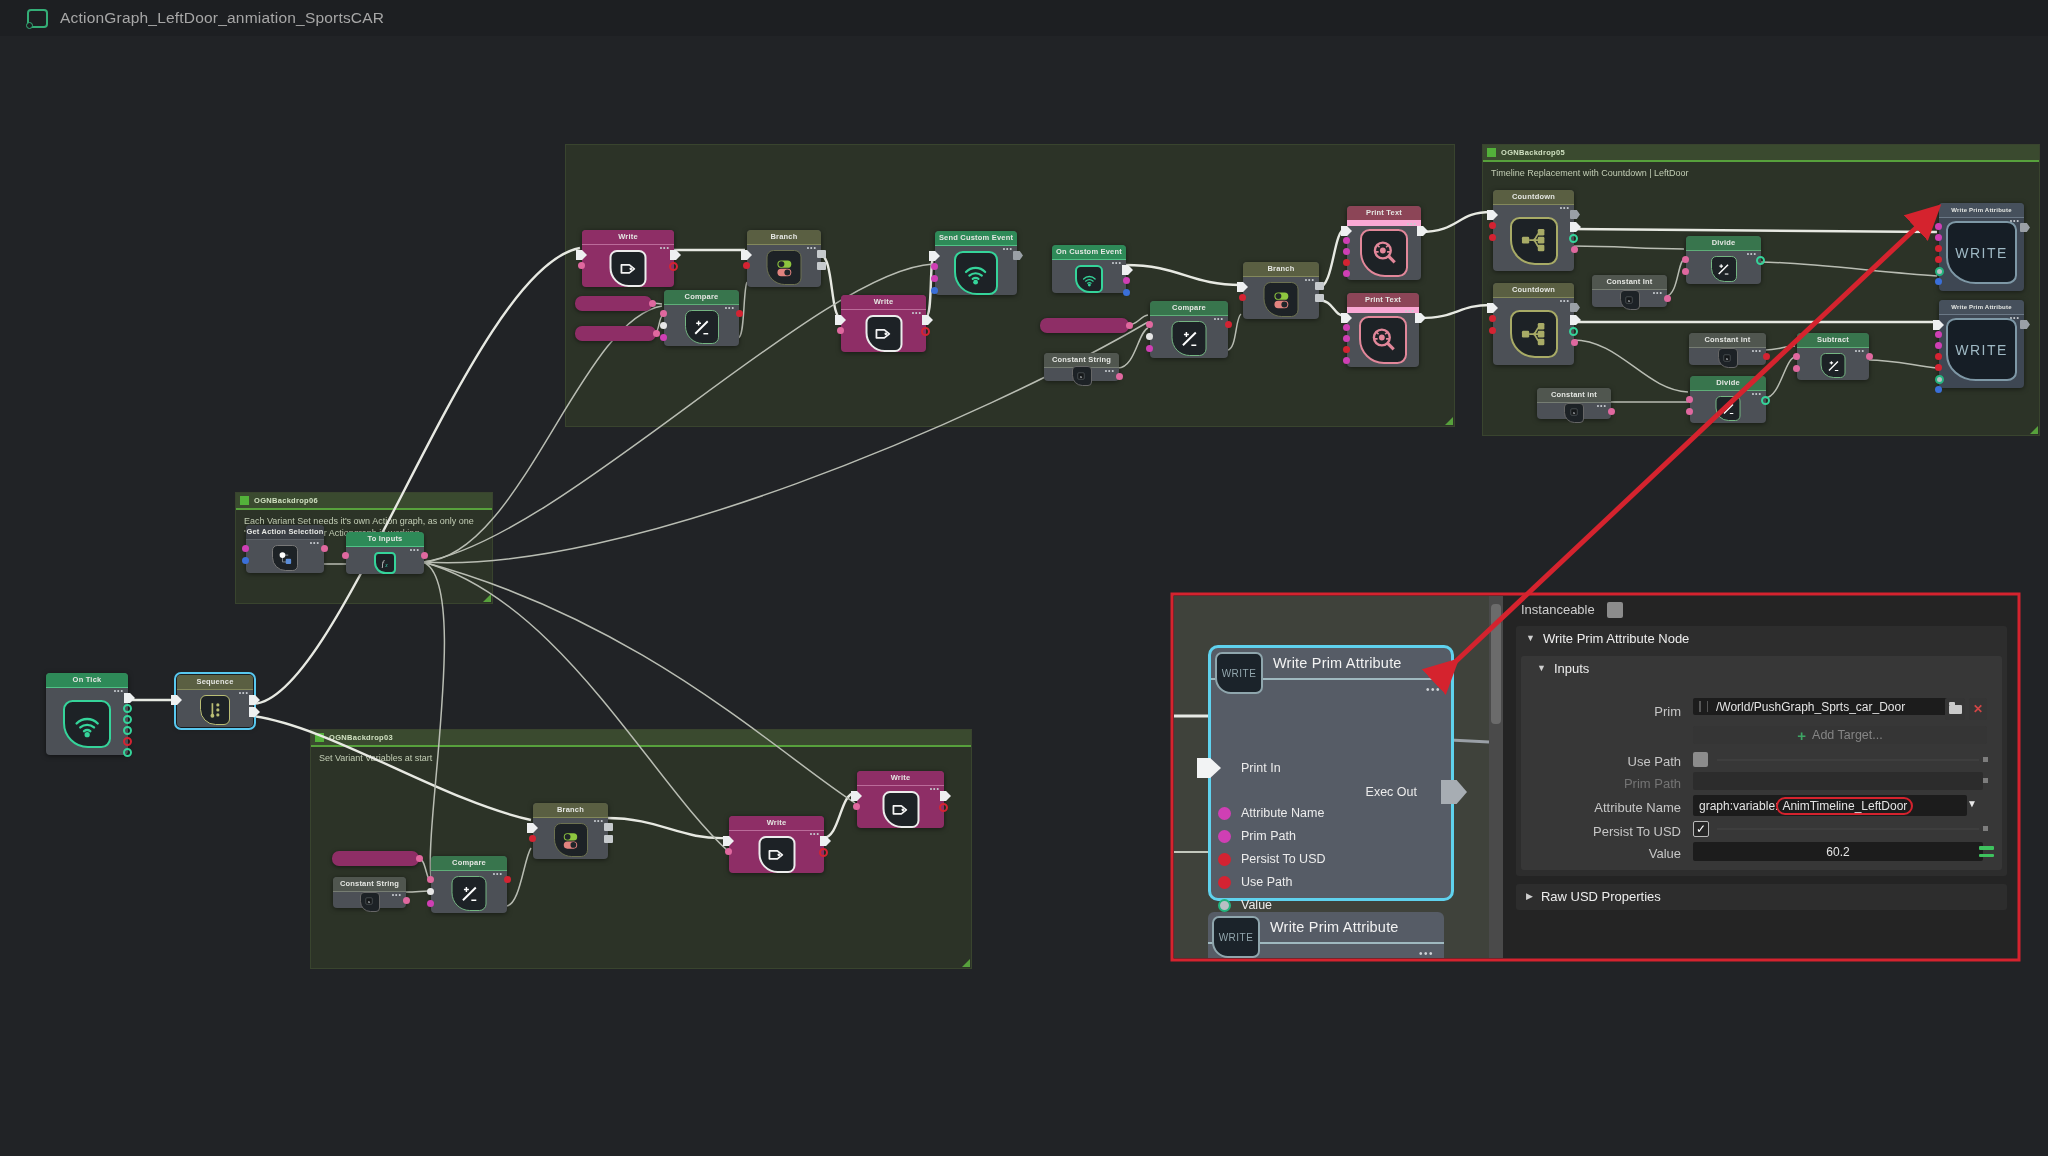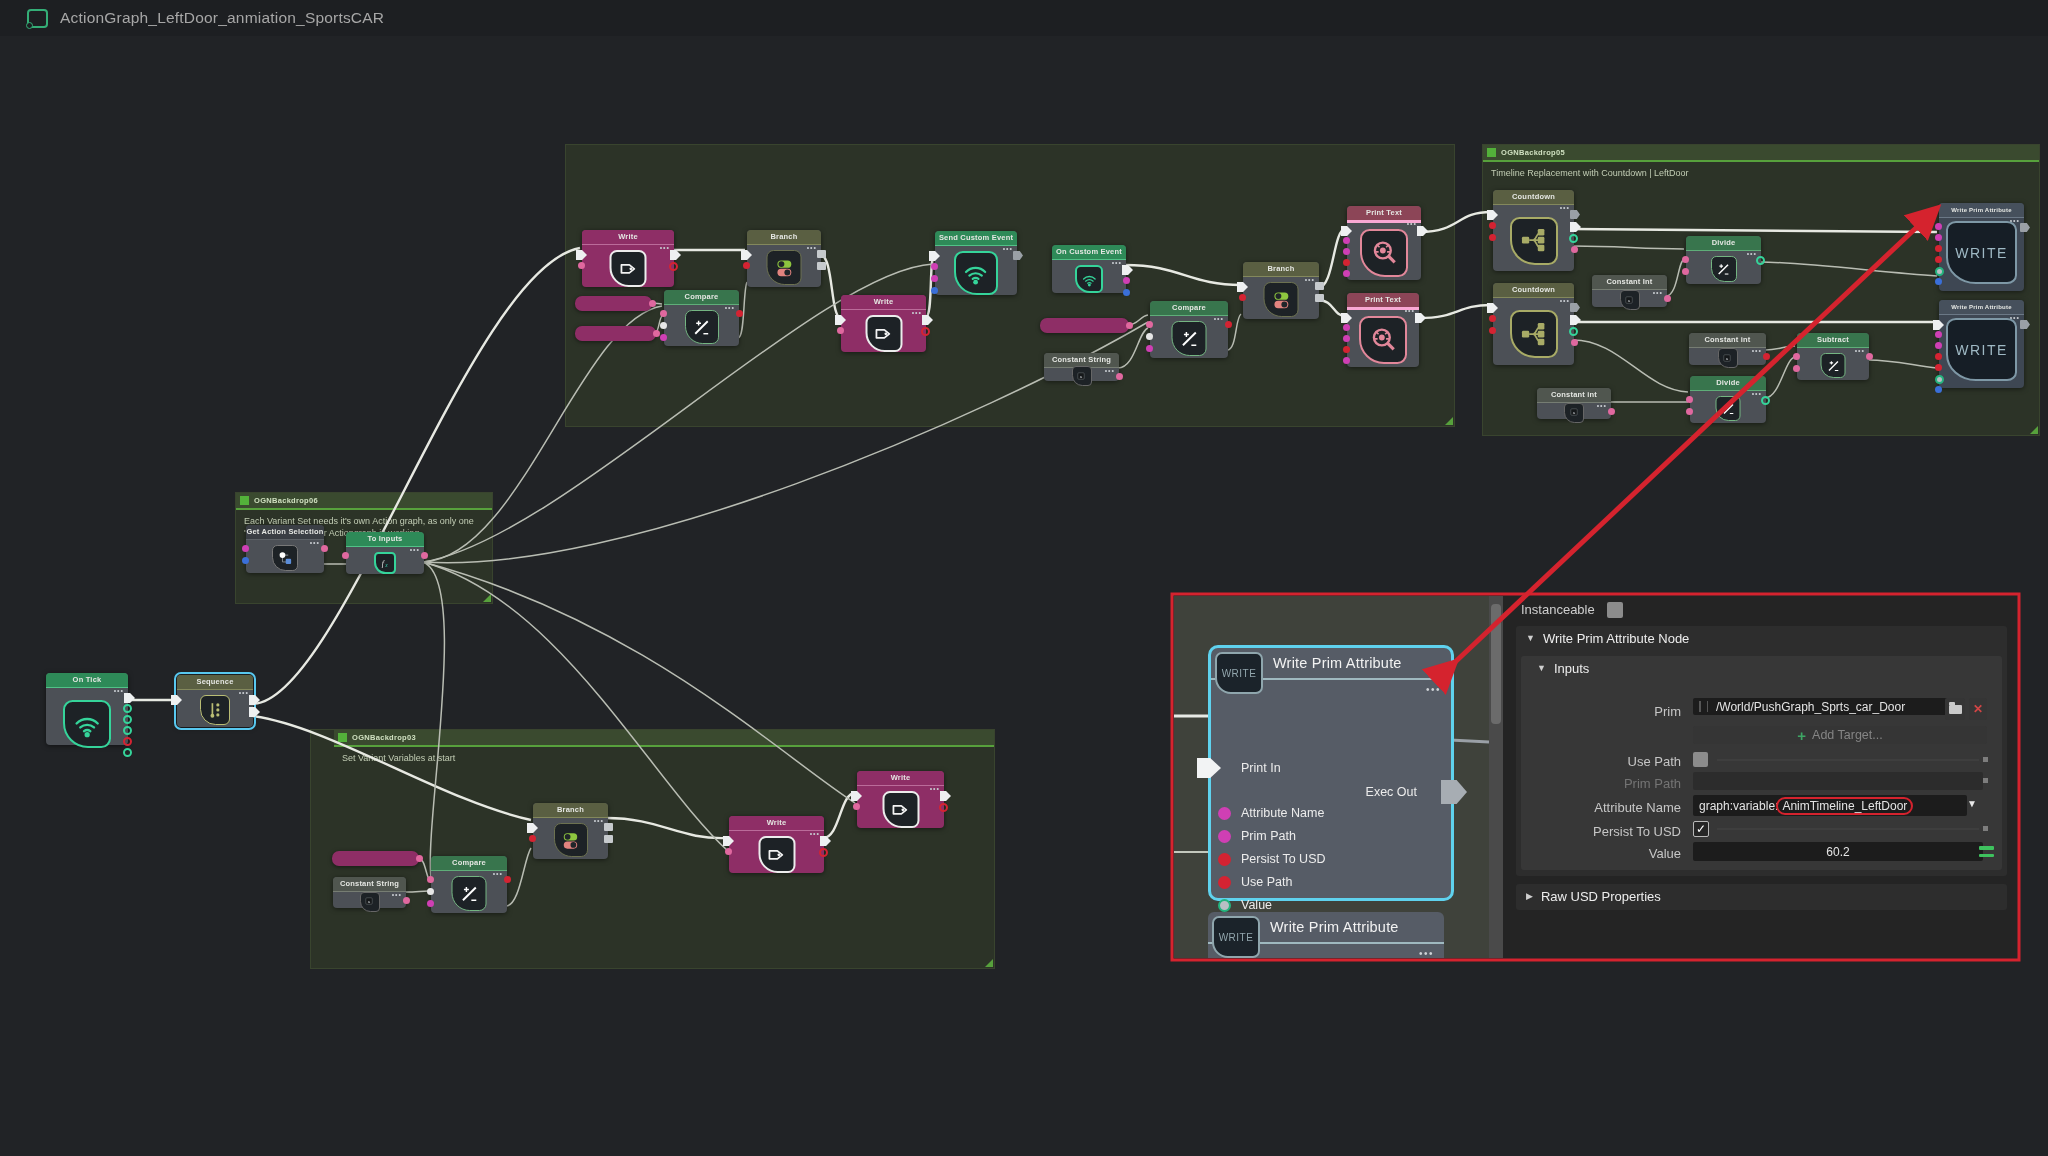--- a/index.html
+++ b/index.html
@@ -40,21 +40,21 @@
   .k-write .hd{background:#8e2e66;border-bottom:1px solid #bb6b9a;}
   .k-write .ic{border:2px solid #ececec;}
   .k-branch .hd,.k-count .hd,.k-seq .hd{background:#5a5f42;border-bottom:1px solid #83885c;}
   .k-branch .ic{border:1.5px solid #6c7150;}
   .k-count .ic{border:2px solid #a8ab66;}
   .k-seq .ic{border:1.5px solid #b9bd74;}
   .k-green .hd{background:#38754d;border-bottom:1px solid #5fae79;}
   .k-green .ic{border:1.5px solid #74b582;}
   .k-event .hd{background:#2e8a58;border-bottom:1px solid #51c287;}
   .k-event .ic{border:2px solid #35d49a;}
-  .k-print .hd{background:#8c4557;border-bottom:3px solid #f9a8d4;}
+  .k-print .hd{background:#8c4557;border-bottom:6px solid #f9a8d4;}
   .k-print .ic{border:2px solid #e2879a;}
   .k-const .hd{background:#50564f;border-bottom:1px solid #767d73;}
   .k-const .ic{border:1px solid #666;}
   .k-dark .hd{background:#3a3e44;border-bottom:1px solid #5c6166;}
   .k-dark .ic{border:1px solid #777;}
   .k-wprim{background:#3e4753;}
   .k-wprim .hd{background:#46505c;border-bottom:1px solid #6b7886;font-size:6px;}
   .k-wprim .big{position:absolute;left:7px;right:7px;top:18px;bottom:7px;background:#161e26;
         border:2px solid #7e98a6;border-radius:14% 14% 14% 42%;color:#9fb9c4;
         display:flex;align-items:center;justify-content:center;font-size:14px;letter-spacing:1.5px;}
@@ -154,21 +154,21 @@
         <div class="grip"></div>
       </div>
       <div class="group" style="left: 235px; top: 492px; width: 256px; height: 110px;">
         <div class="ghd">
           <span class="gsq"></span>
           <span class="gtitle">OGNBackdrop06</span>
         </div>
         <div class="gnote">Each Variant Set needs it's own Action graph, as only one 'Get Var and Set' per Actiongraph is working</div>
         <div class="grip"></div>
       </div>
-      <div class="group" style="left: 310px; top: 729px; width: 660px; height: 238px; padding-left: 23px;">
+      <div class="group" style="left: 310px; top: 729px; width: 660px; height: 238px;">
         <div class="ghd">
           <span class="gsq"></span>
           <span class="gtitle">OGNBackdrop03</span>
         </div>
         <div class="gnote">Set Variant Variables at start</div>
         <div class="grip"></div>
       </div>
     </div>
   <svg class="layer" id="wires" width="2048" height="1156">
       <path d="M127,700 L177,700" fill="none" stroke="#e7e9e2" stroke-width="2.4"></path>
@@ -205,21 +205,21 @@
       <path d="M1573,340 C1620,340 1645,390 1688,392" fill="none" stroke="#b9bdb3" stroke-width="1.5"></path>
       <path d="M1610,402 C1640,402 1660,402 1688,402" fill="none" stroke="#b9bdb3" stroke-width="1.5"></path>
       <path d="M1765,350 C1778,350 1785,346 1795,346" fill="none" stroke="#b9bdb3" stroke-width="1.5"></path>
       <path d="M1765,398 C1780,398 1785,358 1795,357" fill="none" stroke="#b9bdb3" stroke-width="1.5"></path>
       <path d="M1868,360 C1895,360 1915,366 1937,368" fill="none" stroke="#b9bdb3" stroke-width="1.5"></path>
       <path d="M418,858 C426,858 426,880 431,882" fill="none" stroke="#b9bdb3" stroke-width="1.5"></path>
       <path d="M405,892 C418,892 420,891 429,891" fill="none" stroke="#b9bdb3" stroke-width="1.5"></path>
       <path d="M506,906 C520,906 524,858 531,848" fill="none" stroke="#b9bdb3" stroke-width="1.5"></path>
     </svg>
   <div id="nodes">
-      <div class="node k-event" style="left: 46px; top: 673px; width: 82px; height: 72px;">
+      <div class="node k-event" style="left: 46px; top: 673px; width: 82px; height: 82px;">
         <div class="hd">On Tick</div>
         <div class="dots">•••</div>
         <div class="ic" style="width:44px;height:44px;top:27px">
           <svg viewBox="0 0 26 26">
             <path d="M5 12.5a11 11 0 0 1 16 0M7.8 15.5a8 8 0 0 1 10.4 0M10.6 18.3a4.2 4.2 0 0 1 4.8 0" fill="none" stroke="#35d49a" stroke-width="1.8" stroke-linecap="round"></path>
             <circle cx="13" cy="21" r="2" fill="#35d49a"></circle>
           </svg>
         </div>
         <span class="pin exec" style="top:20px;right:-7px"></span>
         <span class="pin pc-g" style="top:31px;right:-4px"></span>

